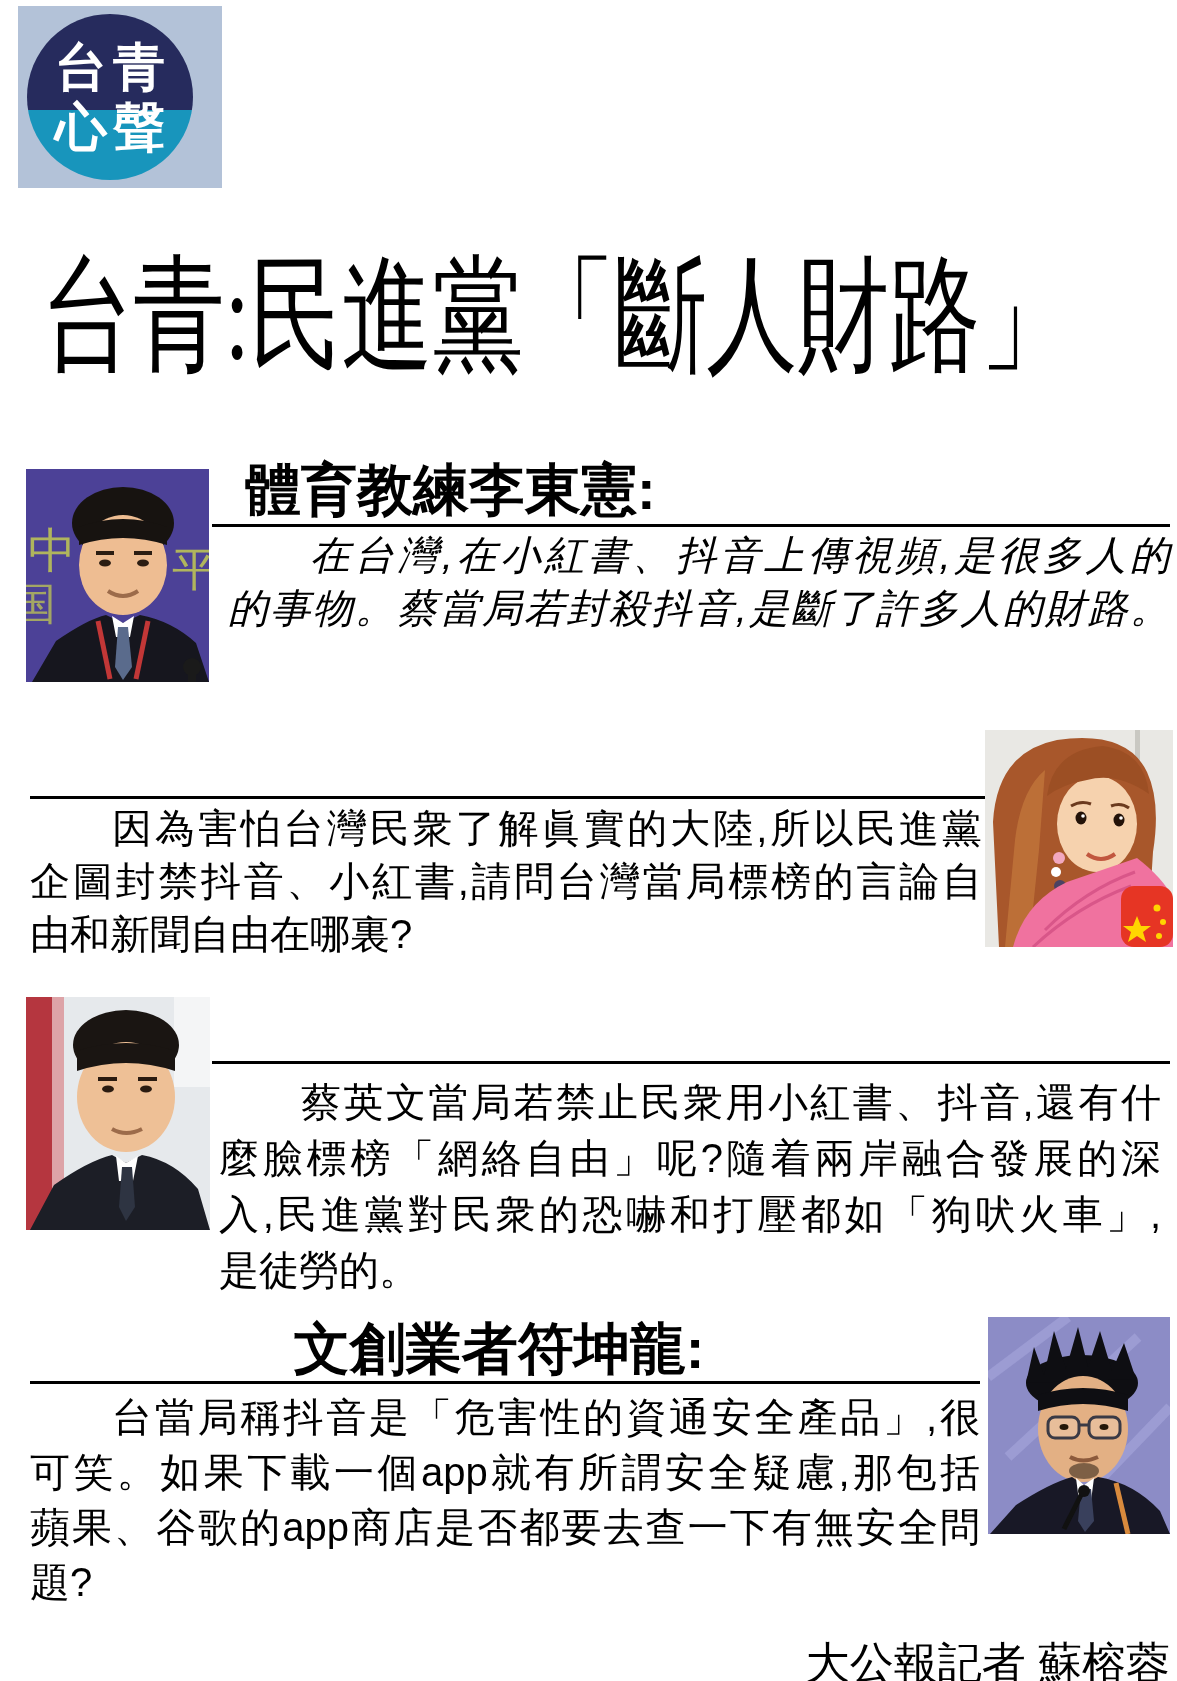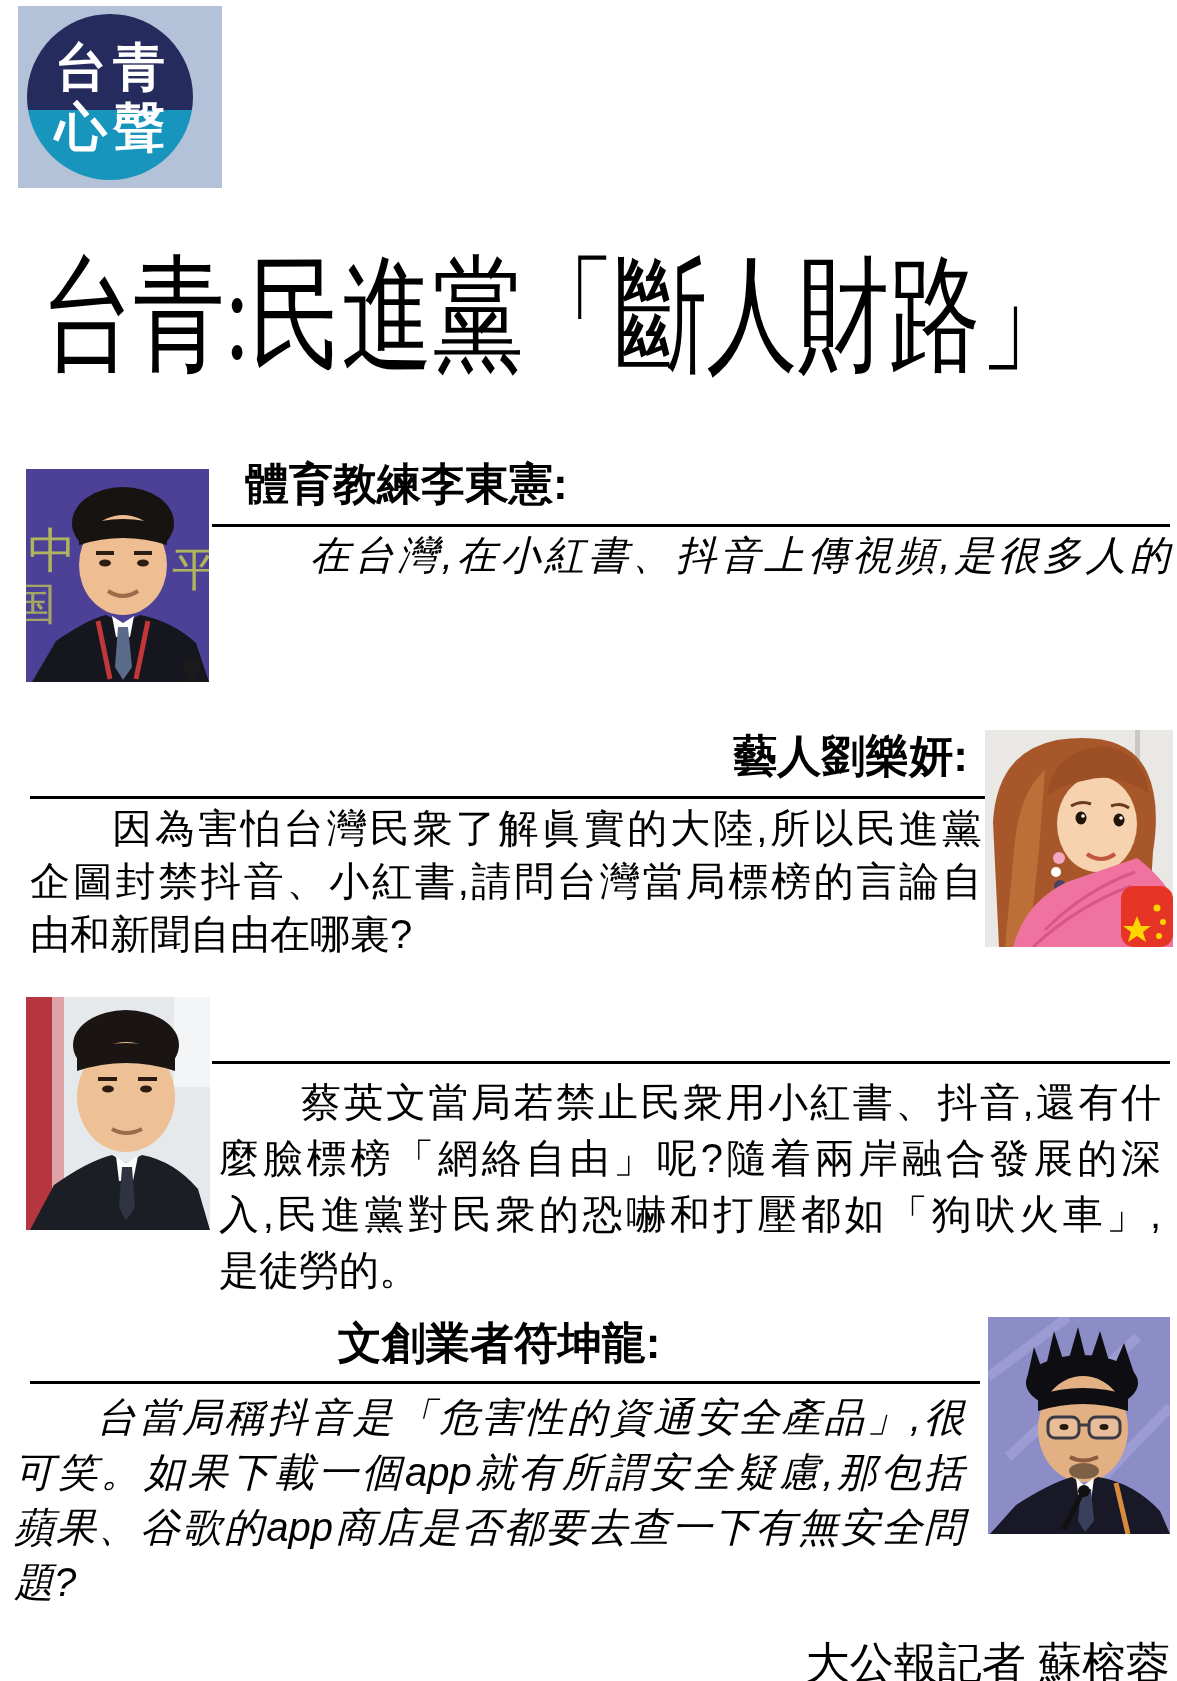--- a/index.html
+++ b/index.html
@@ -15,37 +15,37 @@
     display:flex; flex-direction:column; align-items:center; justify-content:center;
   }
   .badge-line { color:#fff; font-weight:bold; font-size:52px; line-height:60px; letter-spacing:6px; text-indent:6px; }
   
   .headline {
     position:absolute; left:42px; top:252px; margin:0; white-space:nowrap;
     font-family:"Liberation Serif", serif; font-weight:400; font-size:112px; line-height:1;
   }
   .headline-inner { display:inline-block; transform:scale(0.815,1.13); transform-origin:left top; }
   
-  .sec-heading { position:absolute; font-weight:bold; font-size:44px; line-height:1.05; white-space:nowrap; }
+  .sec-heading { position:absolute; font-weight:bold; font-size:56px; line-height:1.05; white-space:nowrap; }
   .h1 { left:245px; top:461px; }
   .h2 { left:30px;  top:733px; width:938px; text-align:right; }
   .h3 { left:235px; top:1003px; }
   .h4 { left:30px;  top:1320px; width:938px; text-align:center; }
   
   .rule { position:absolute; height:3px; background:#000; }
   .r1 { left:212px; top:524px;  width:958px; }
   .r2 { left:30px;  top:796px;  width:955px; }
   .r3 { left:212px; top:1061px; width:958px; }
   .r4 { left:30px;  top:1381px; width:950px; }
   
   .body-text { position:absolute; font-size:40px; }
   .t1 { left:228px; top:529px;  width:942px; line-height:53px;font-style:italic; }
   .t2 { left:30px;  top:802px;  width:952px; line-height:53px; }
   .t3 { left:219px; top:1074px; width:942px; line-height:56px; }
-  .t4 { left:14px;  top:1390px; width:950px; line-height:55px;font-style:italic; }
+  .t4 { left:30px;  top:1390px; width:950px; line-height:55px; }
   .line { text-align:justify; text-align-last:justify; }
   .line.first { text-indent:82px; }
   .line.last  { text-align-last:auto; }
   
   .photo { position:absolute; display:block; }
   .p1 { left:26px;  top:469px;  }
   .p2 { left:985px; top:730px;  }
   .p3 { left:26px;  top:997px;  }
   .p4 { left:988px; top:1317px; }
   
@@ -85,23 +85,23 @@
     <polygon points="92,158 102,158 106,198 97,211 89,198" fill="#5a6b8c"></polygon>
     <path d="M72 152 L84 210" stroke="#c23737" stroke-width="5" fill="none"></path>
     <path d="M122 152 L110 210" stroke="#c23737" stroke-width="5" fill="none"></path>
     <circle cx="166" cy="198" r="9" fill="#1a1a1a"></circle>
     <rect x="162" y="204" width="8" height="9" fill="#1a1a1a"></rect>
   </svg>
   <div class="sec-heading h1">體育教練李東憲:</div>
   <div class="rule r1"></div>
   <div class="body-text t1">
     <div class="line first">在台灣,在小紅書、抖音上傳視頻,是很多人的</div>
+    <div class="line">的事物。蔡當局若封殺抖音,是斷了許多人的財路。</div>
   </div>
 
-  <div class="sec-heading h2">藝人劉樂妍:</div>
   <svg class="photo p2" width="188" height="217" viewBox="0 0 188 217">
     <rect width="188" height="217" fill="#e9e8e4"></rect>
     <rect x="150" width="5" height="217" fill="#c9c8c2"></rect>
     <path d="M14 217 L8 92 Q12 22 72 10 Q142 0 162 42 Q176 72 168 122 L162 217 Z" fill="#a8572b"></path>
     <path d="M20 217 L30 110 Q36 60 60 40 L54 120 L44 217 Z" fill="#c4793d" opacity="0.7"></path>
     <ellipse cx="112" cy="94" rx="40" ry="48" fill="#f6d2ae"></ellipse>
     <path d="M62 66 Q68 20 118 16 Q160 22 164 64 Q132 42 102 50 Q78 54 62 66 Z" fill="#9c4f24"></path>
     <ellipse cx="96" cy="88" rx="5.5" ry="6.5" fill="#231208"></ellipse>
     <ellipse cx="134" cy="90" rx="5.5" ry="6.5" fill="#231208"></ellipse>
     <circle cx="98" cy="86" r="1.8" fill="#fff"></circle>

